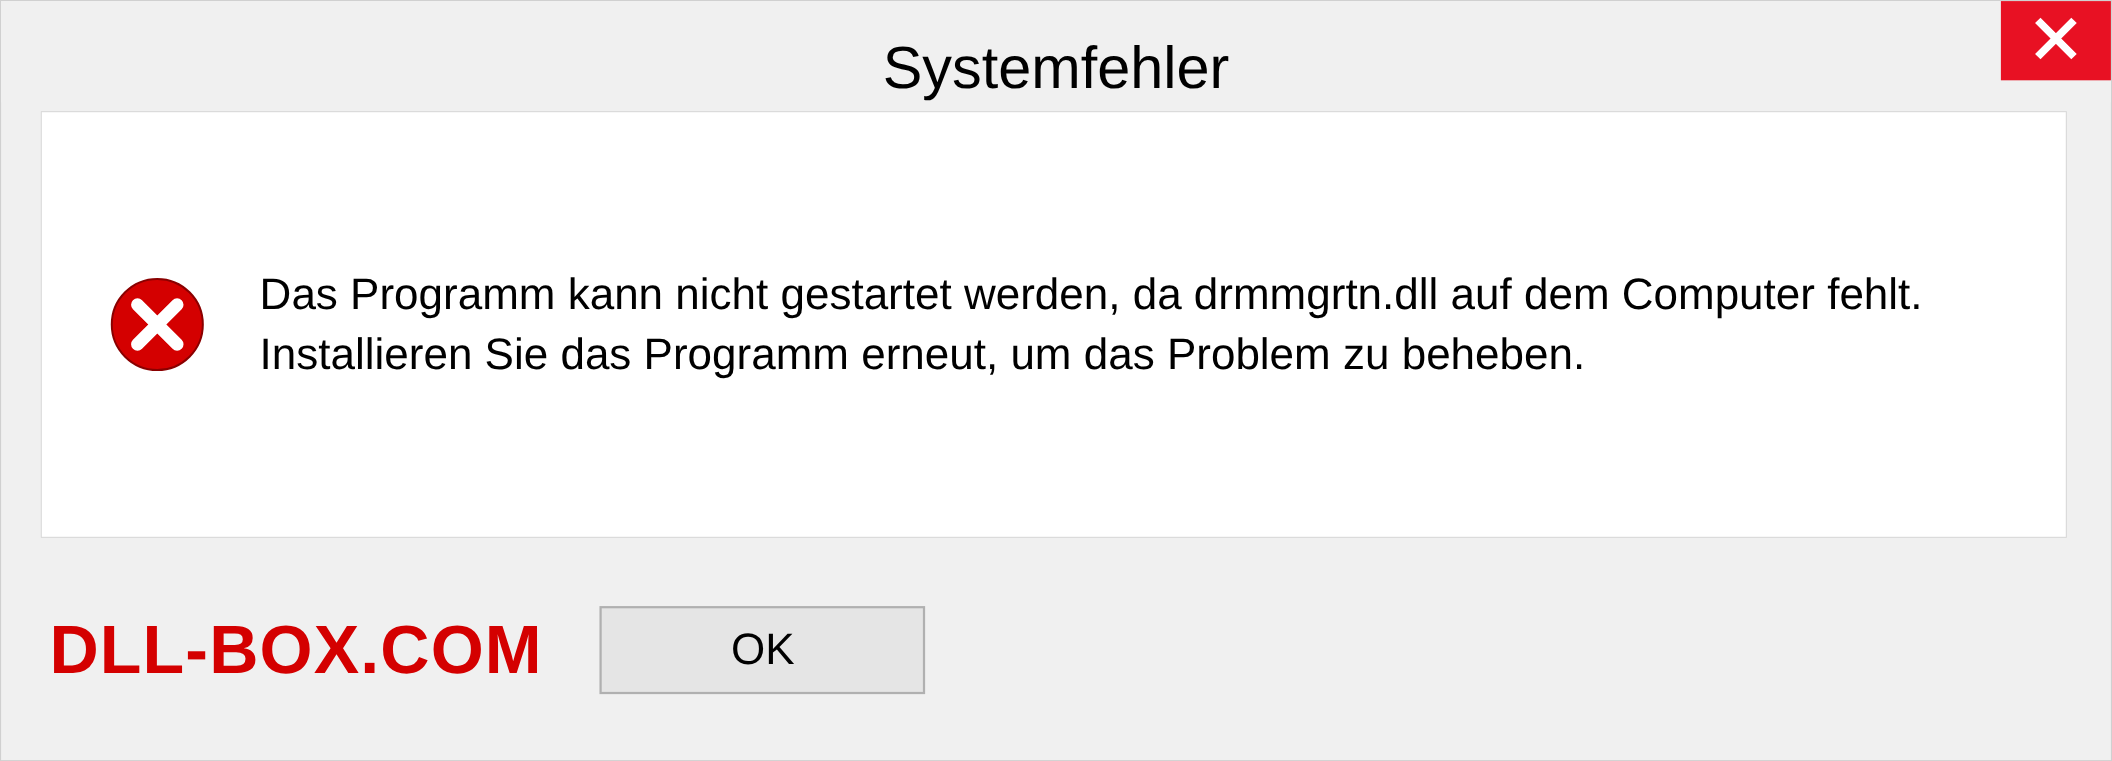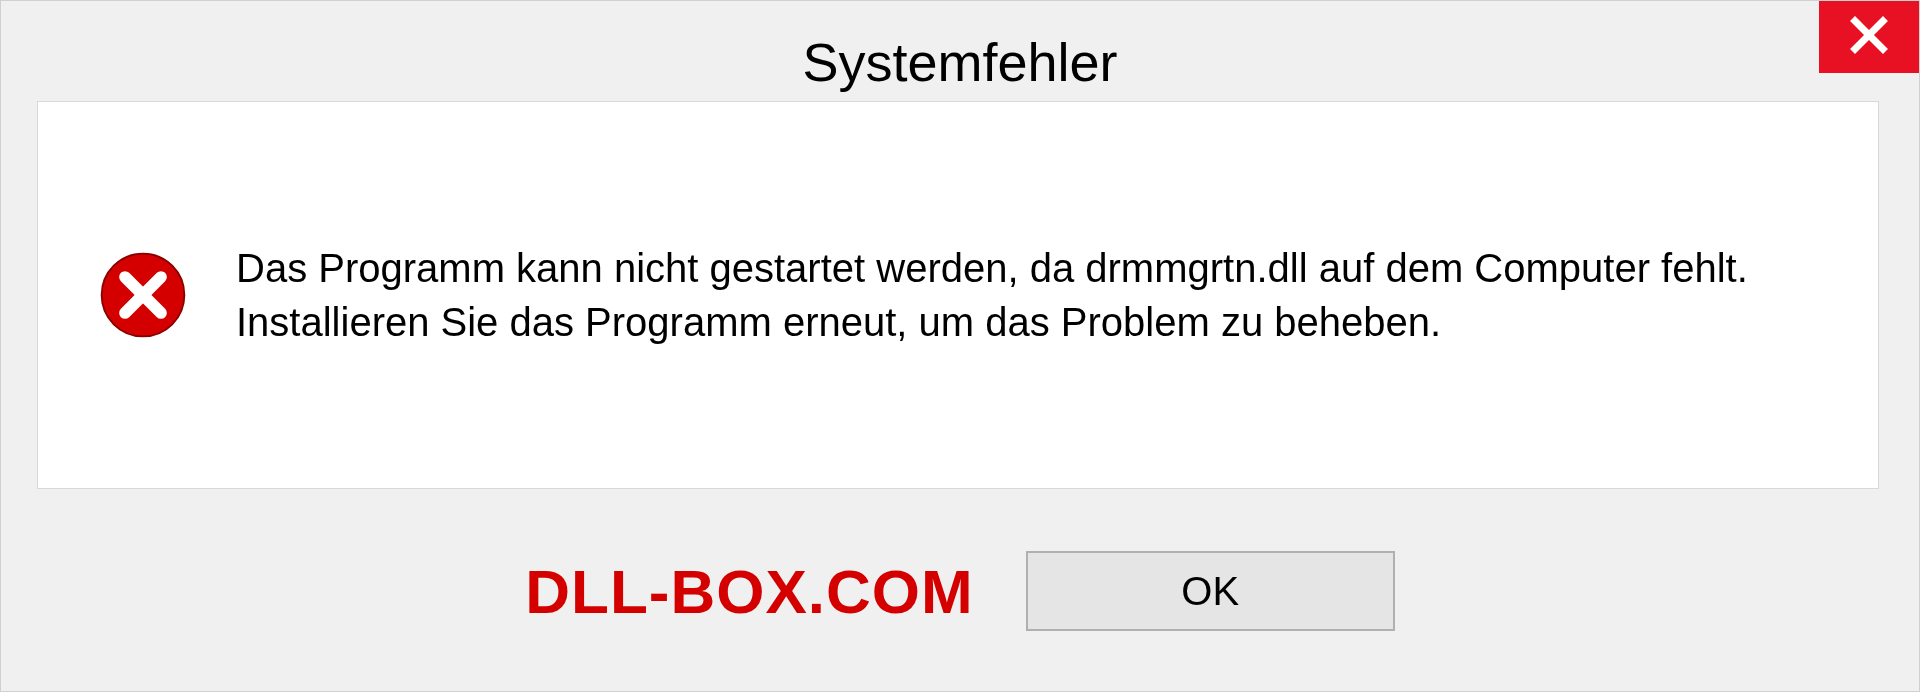--- a/index.html
+++ b/index.html
@@ -80,33 +80,33 @@
       font-weight: 400;
     }
     .footer {
       position: absolute;
       bottom: 0;
       left: 0;
       right: 0;
       height: 180px;
       display: flex;
       align-items: center;
-      justify-content: center;
-      padding: 0 56px 20px 56px;
+      justify-content: flex-start;
+      padding: 0 56px 20px 44px;
     }
     .watermark {
       font-size: 62px;
       font-weight: 800;
       color: #d40000;
       letter-spacing: 1px;
       margin-right: 52px;
       font-family: Arial, sans-serif;
     }
     .ok-btn {
-      width: 369px;
+      width: 296px;
       height: 80px;
       background: #e5e5e5;
       border: 2px solid #b0b0b0;
       font-size: 40px;
       color: #000;
       display: flex;
       align-items: center;
       justify-content: center;
       cursor: pointer;
       font-family: "Segoe UI", Tahoma, Arial, sans-serif;

